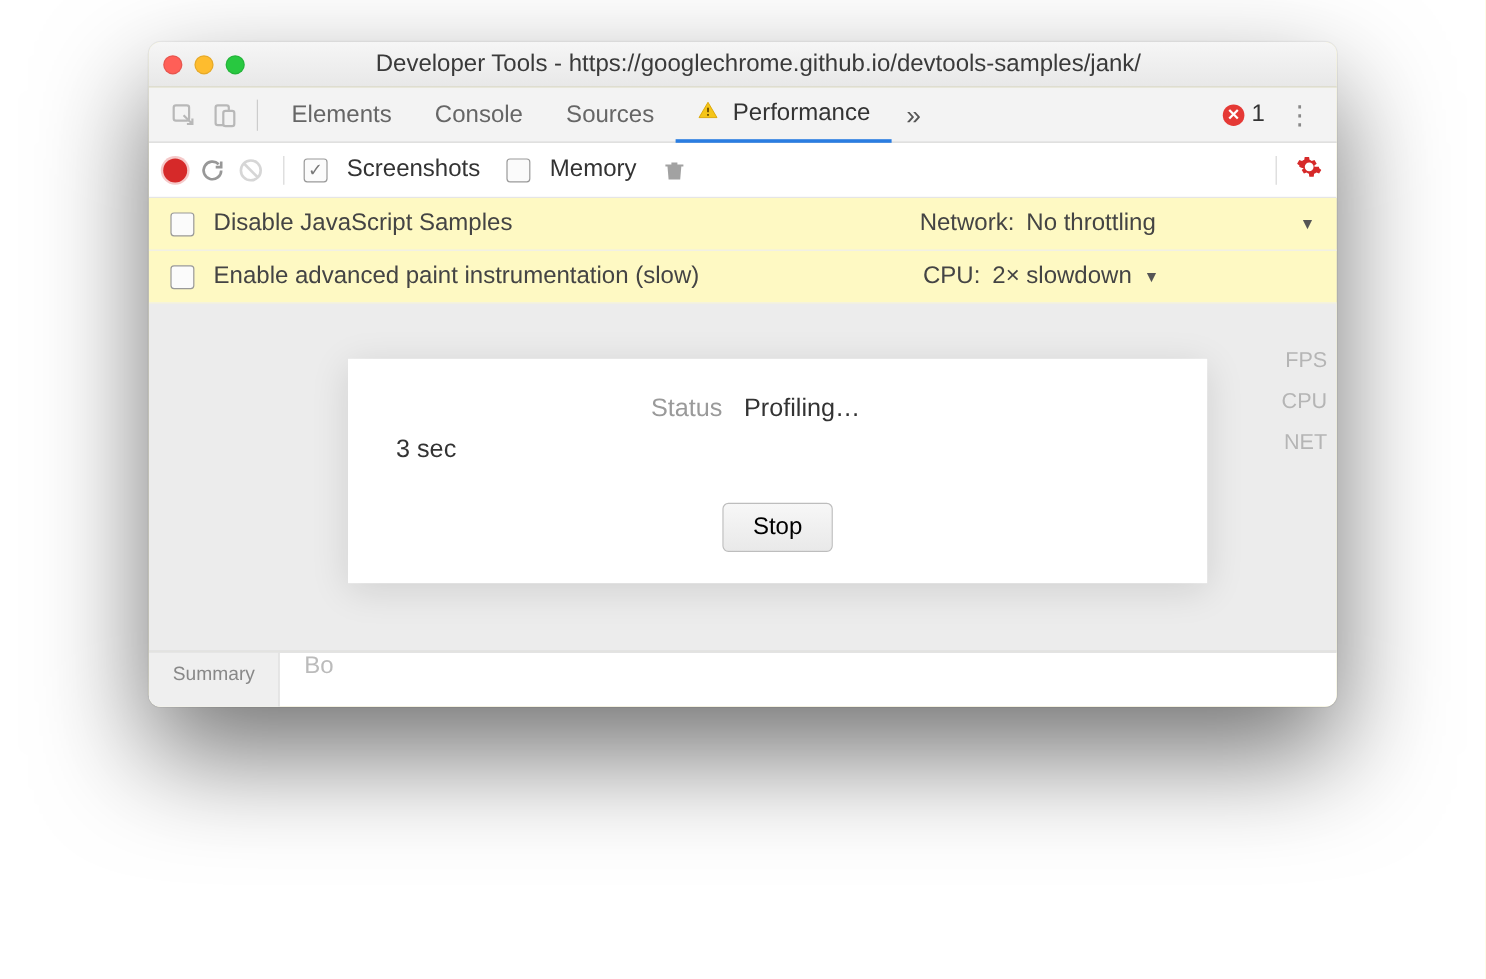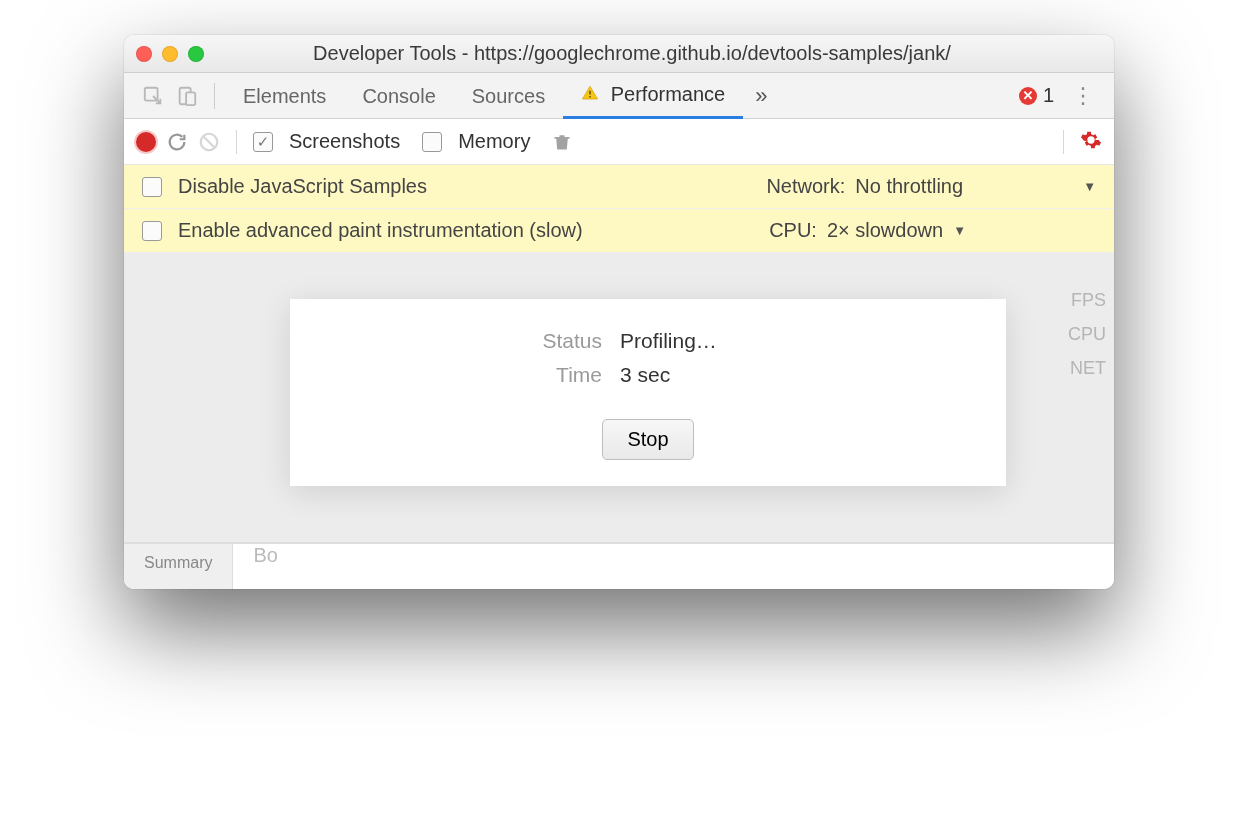--- a/index.html
+++ b/index.html
@@ -209,21 +209,20 @@
       <div>CPU</div>
       <div>NET</div>
     </div>
 
     <div class="modal">
       <div class="modal-row">
         <div class="m-label">Status</div>
         <div class="m-val">Profiling…</div>
       </div>
       <div class="modal-row">
-        <div class="m-label">Time</div>
         <div class="m-val">3 sec</div>
       </div>
       <button class="stop-btn">Stop</button>
     </div>
   </div>
 
   <div class="bottom-tabs">
     <div class="bt">Summary</div>
     <div class="bt2">Bo</div>
   </div>

